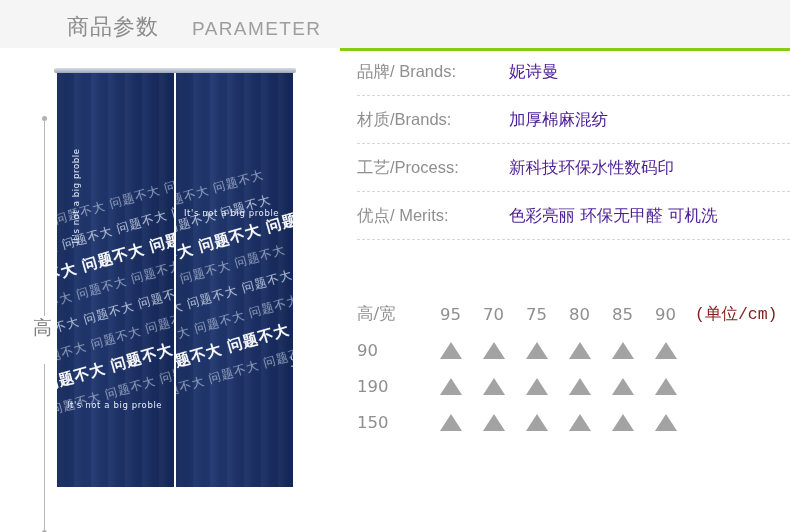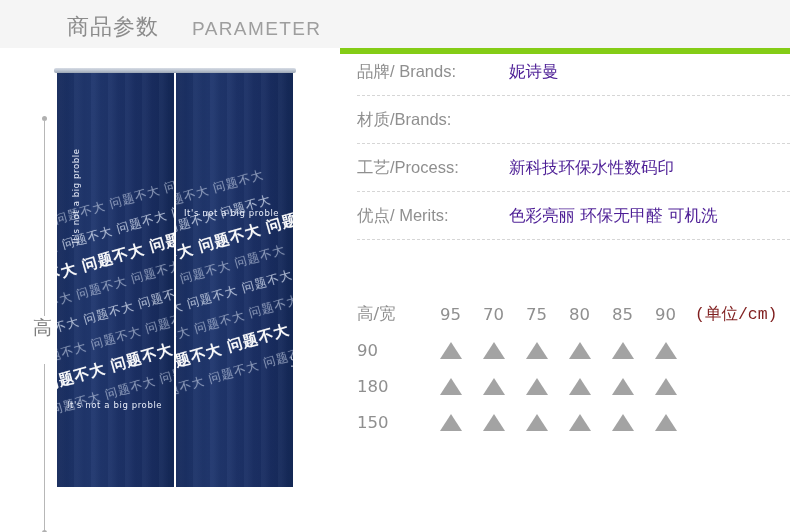--- a/index.html
+++ b/index.html
@@ -14,21 +14,21 @@
     overflow: hidden;
     position: relative;
   }
 
   
   #header {
     position: absolute;
     left: 0; top: 0;
     width: 790px; height: 48px;
     background: #f5f5f5;
-    border-bottom: 6px solid #84cc16;
+    border-bottom: 3px solid #84cc16;
   }
   #header-title {
     position: absolute;
     left: 67px; top: 12px;
     font-size: 22px;
     color: #8c8c8c;
     letter-spacing: 1px;
     font-family: "DejaVu Sans", "Liberation Sans", sans-serif;
   }
   #header-subtitle {
@@ -304,20 +304,21 @@
 
 <div id="spec-area">
 
   <div class="spec-row">
     <div class="spec-label">品牌/ Brands:</div>
     <div class="spec-value">妮诗曼</div>
   </div>
 
   <div class="spec-row">
     <div class="spec-label">材质/Brands:</div>
+    <div class="spec-value">加厚棉麻混纺</div>
   </div>
 
   <div class="spec-row">
     <div class="spec-label">工艺/Process:</div>
     <div class="spec-value">新科技环保水性数码印</div>
   </div>
 
   <div class="spec-row">
     <div class="spec-label">优点/ Merits:</div>
     <div class="spec-value">色彩亮丽 环保无甲醛 可机洗</div>
@@ -353,21 +354,21 @@
         </div>
       <div class="size-cell">
           <div class="tri"></div>
         </div>
       <div class="size-cell">
           <div class="tri"></div>
         </div>
     </div>
 
     <div class="size-line">
-      <div class="size-rowhead">180</div>
+      <div class="size-rowhead">190</div>
       <div class="size-cell">
           <div class="tri"></div>
         </div>
       <div class="size-cell">
           <div class="tri"></div>
         </div>
       <div class="size-cell">
           <div class="tri"></div>
         </div>
       <div class="size-cell">

